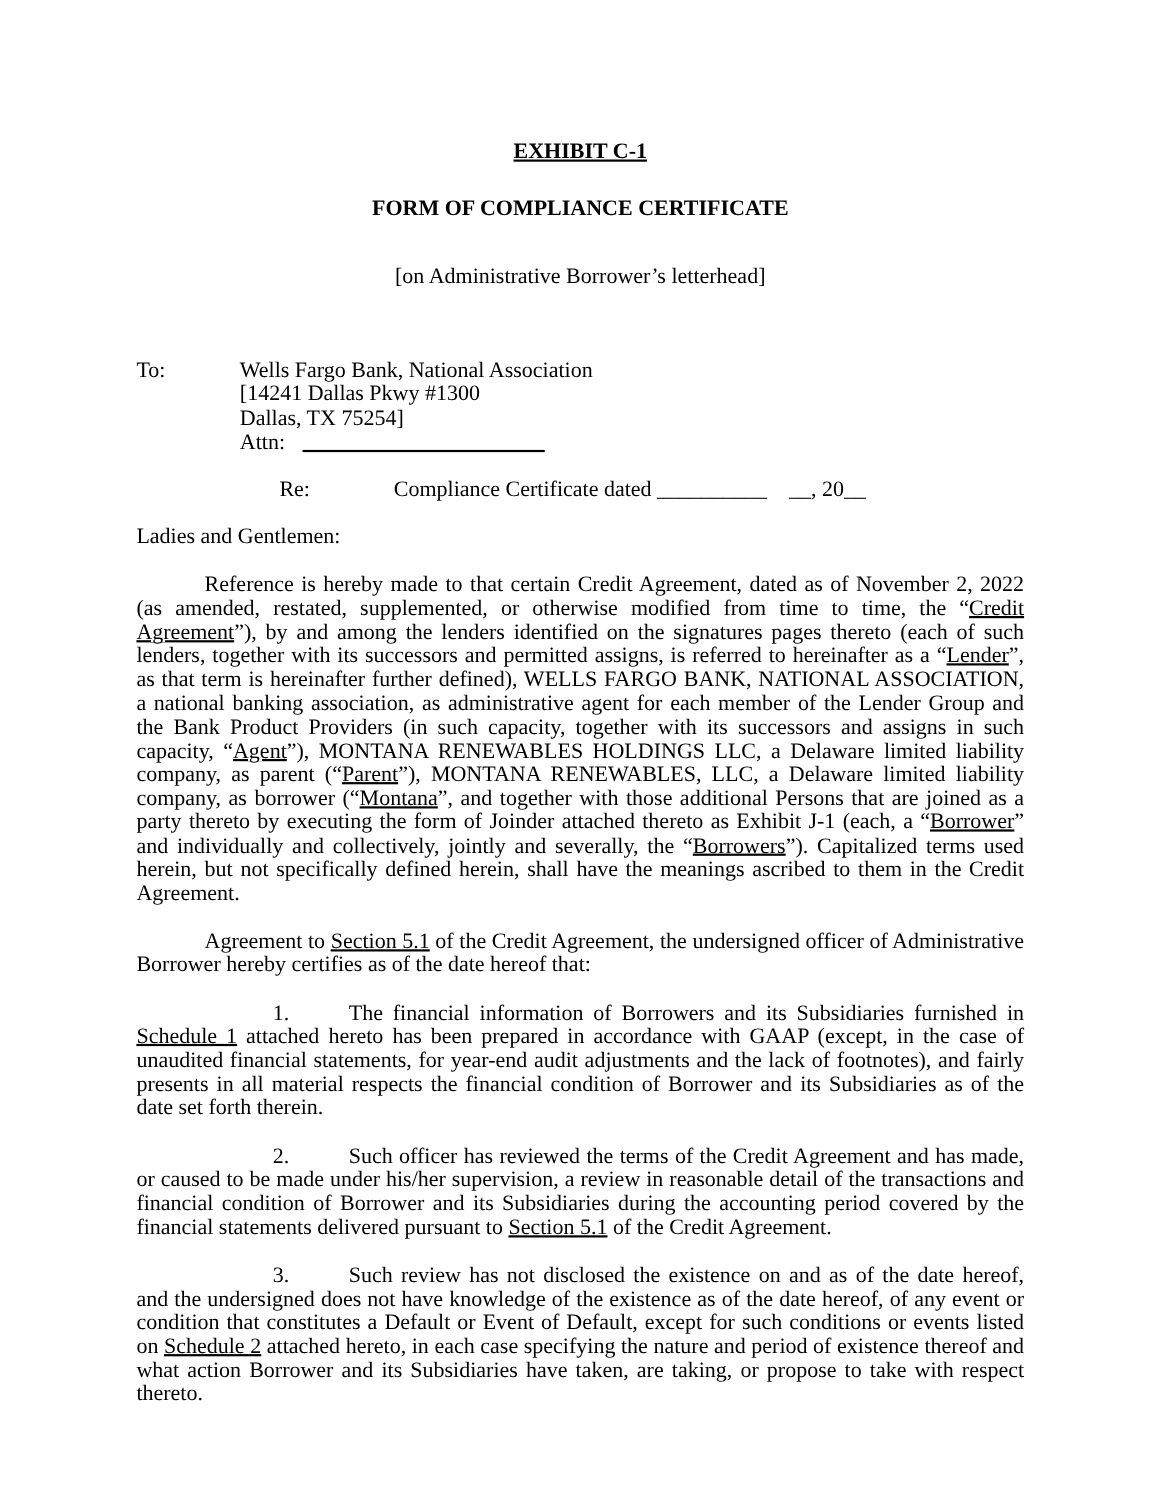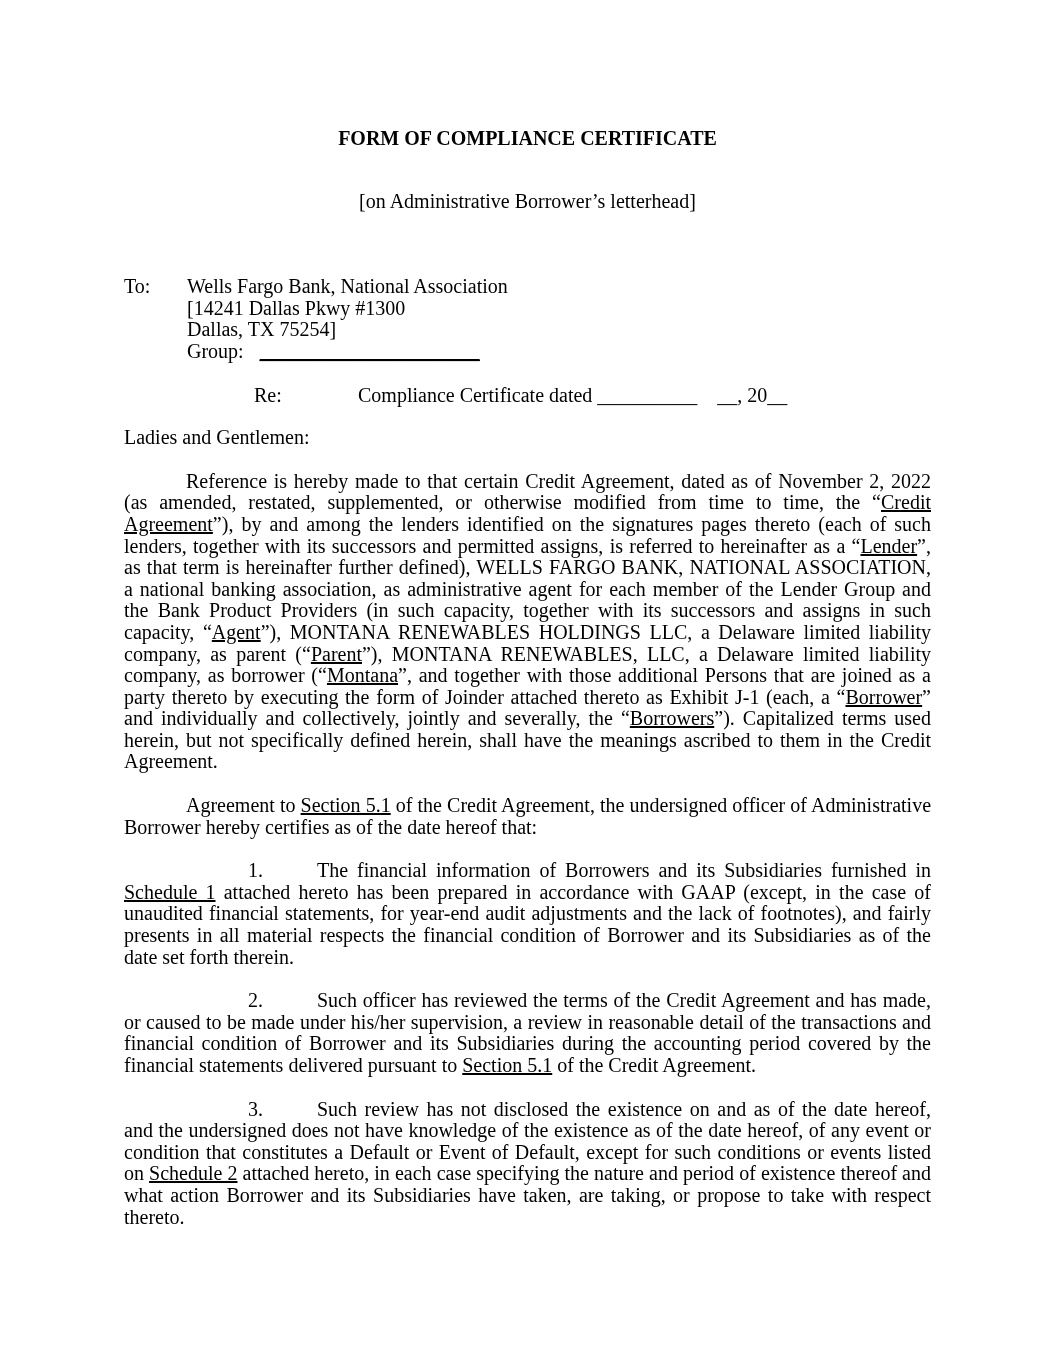--- a/index.html
+++ b/index.html
@@ -22,54 +22,55 @@
   }
   .center { text-align: center; }
   .bold   { font-weight: bold; }
   .u      { text-decoration: underline; }
 
   .exhibit-title   { margin: 0 0 29px 0; }
   .form-title      { margin: 0 0 41px 0; }
   .letterhead-note { margin: 0 0 64px 0; }
 
   .to-block { margin: 0 0 22px 0; }
-  .to-row   { display: flex; }
+  .to-row   { display: flex; gap: 31px; }
   .to-label { flex: none; width: 63px; }
   .to-lines { flex: 1; }
 
   .re-line  { margin: 0 0 21px 130px; }
   .re-label { display: inline-block; width: 104px; }
 
   .salutation { margin: 0 0 22px 0; }
 
   .para { margin: 0 0 22px 0; text-align: justify; text-indent: 62px; }
   .para.numbered { text-indent: 124px; }
   .tab  { display: inline-block; width: 54px; }
 
   .attn-blank { margin-left: 16px; letter-spacing: 0; white-space: nowrap; text-decoration: underline; }
 </style>
 </head>
 <body>
 
 <div class="page">
 
+  <div class="exhibit-title center bold u">EXHIBIT C-1</div>
 
   <div class="form-title center bold">FORM OF COMPLIANCE CERTIFICATE</div>
 
   <div class="letterhead-note center">[on Administrative Borrower’s letterhead]</div>
 
   <div class="to-block">
     <div class="to-row">
       <span class="to-label">To:</span>
       <div class="to-lines">
         <div>Wells Fargo Bank, National Association</div>
         <div>[14241 Dallas Pkwy #1300</div>
         <div>Dallas, TX 75254]</div>
         <div>
-          <span>Group:</span><span class="attn-blank">______________________</span>
+          <span>Attn:</span><span class="attn-blank">______________________</span>
         </div>
       </div>
     </div>
   </div>
 
   <div class="re-line">
     <span class="re-label">Re:</span><span>Compliance Certificate dated __________ &nbsp;&nbsp;&nbsp;__, 20__</span>
   </div>
 
   <div class="salutation">Ladies and Gentlemen:</div>

